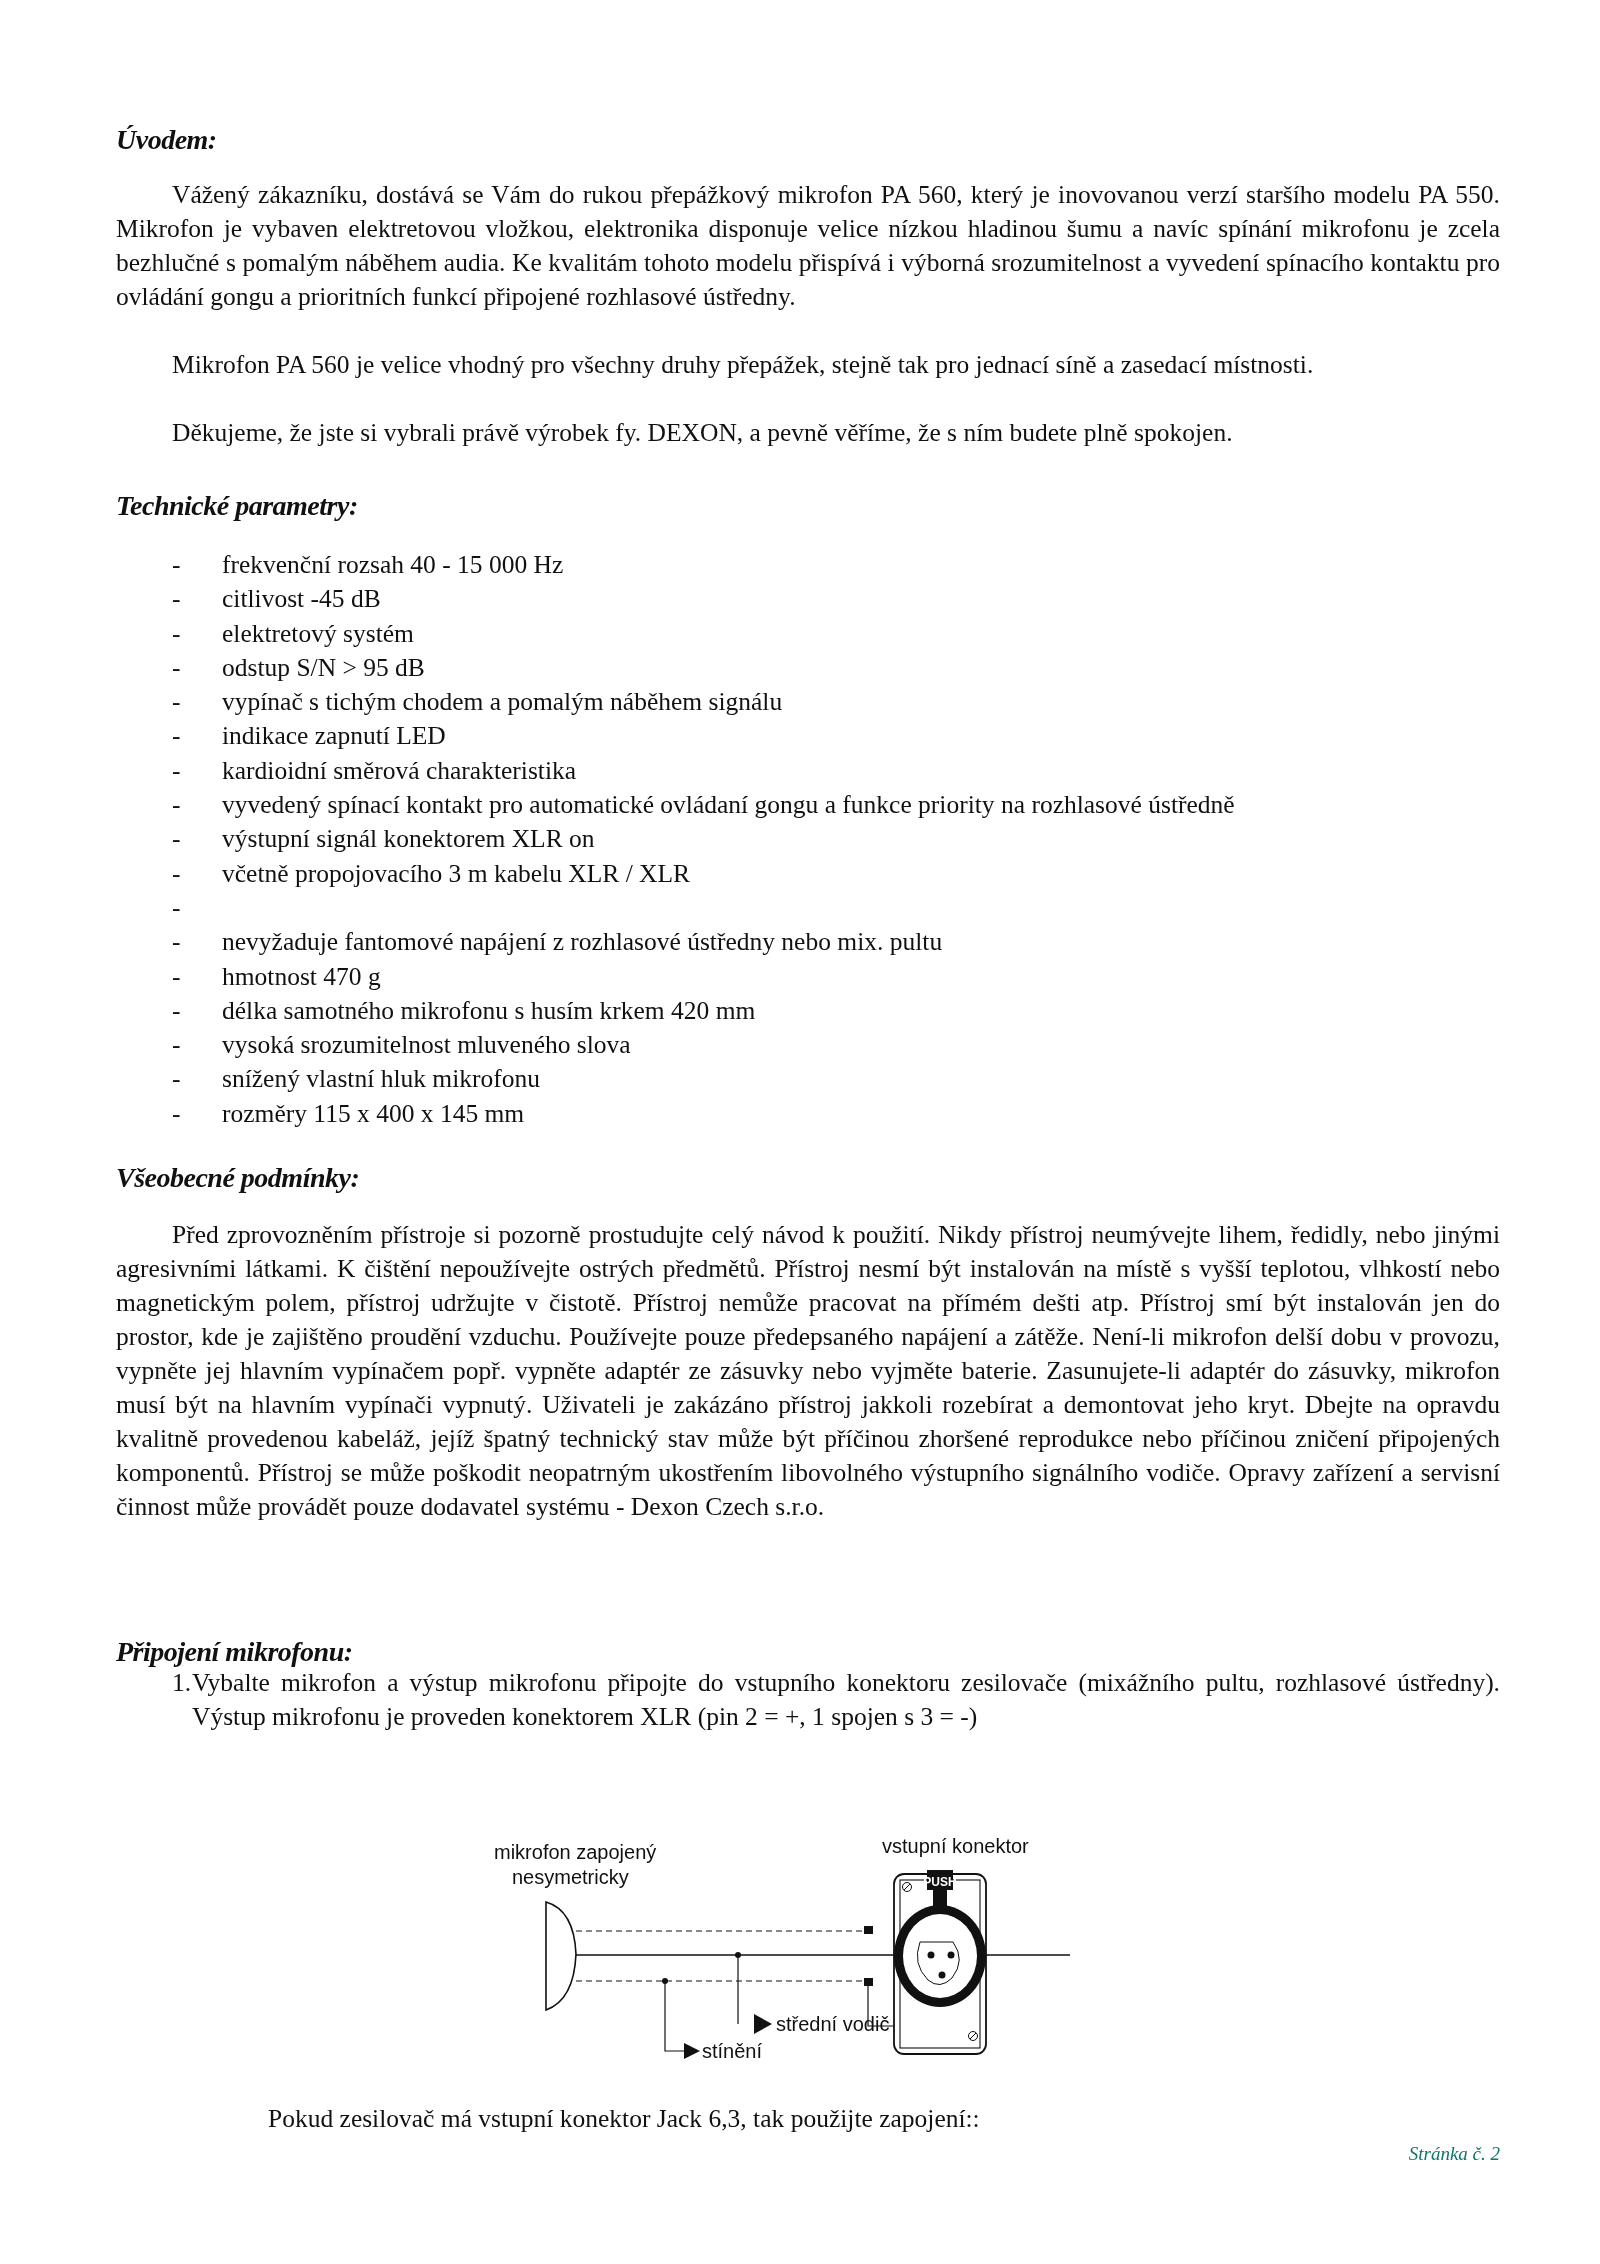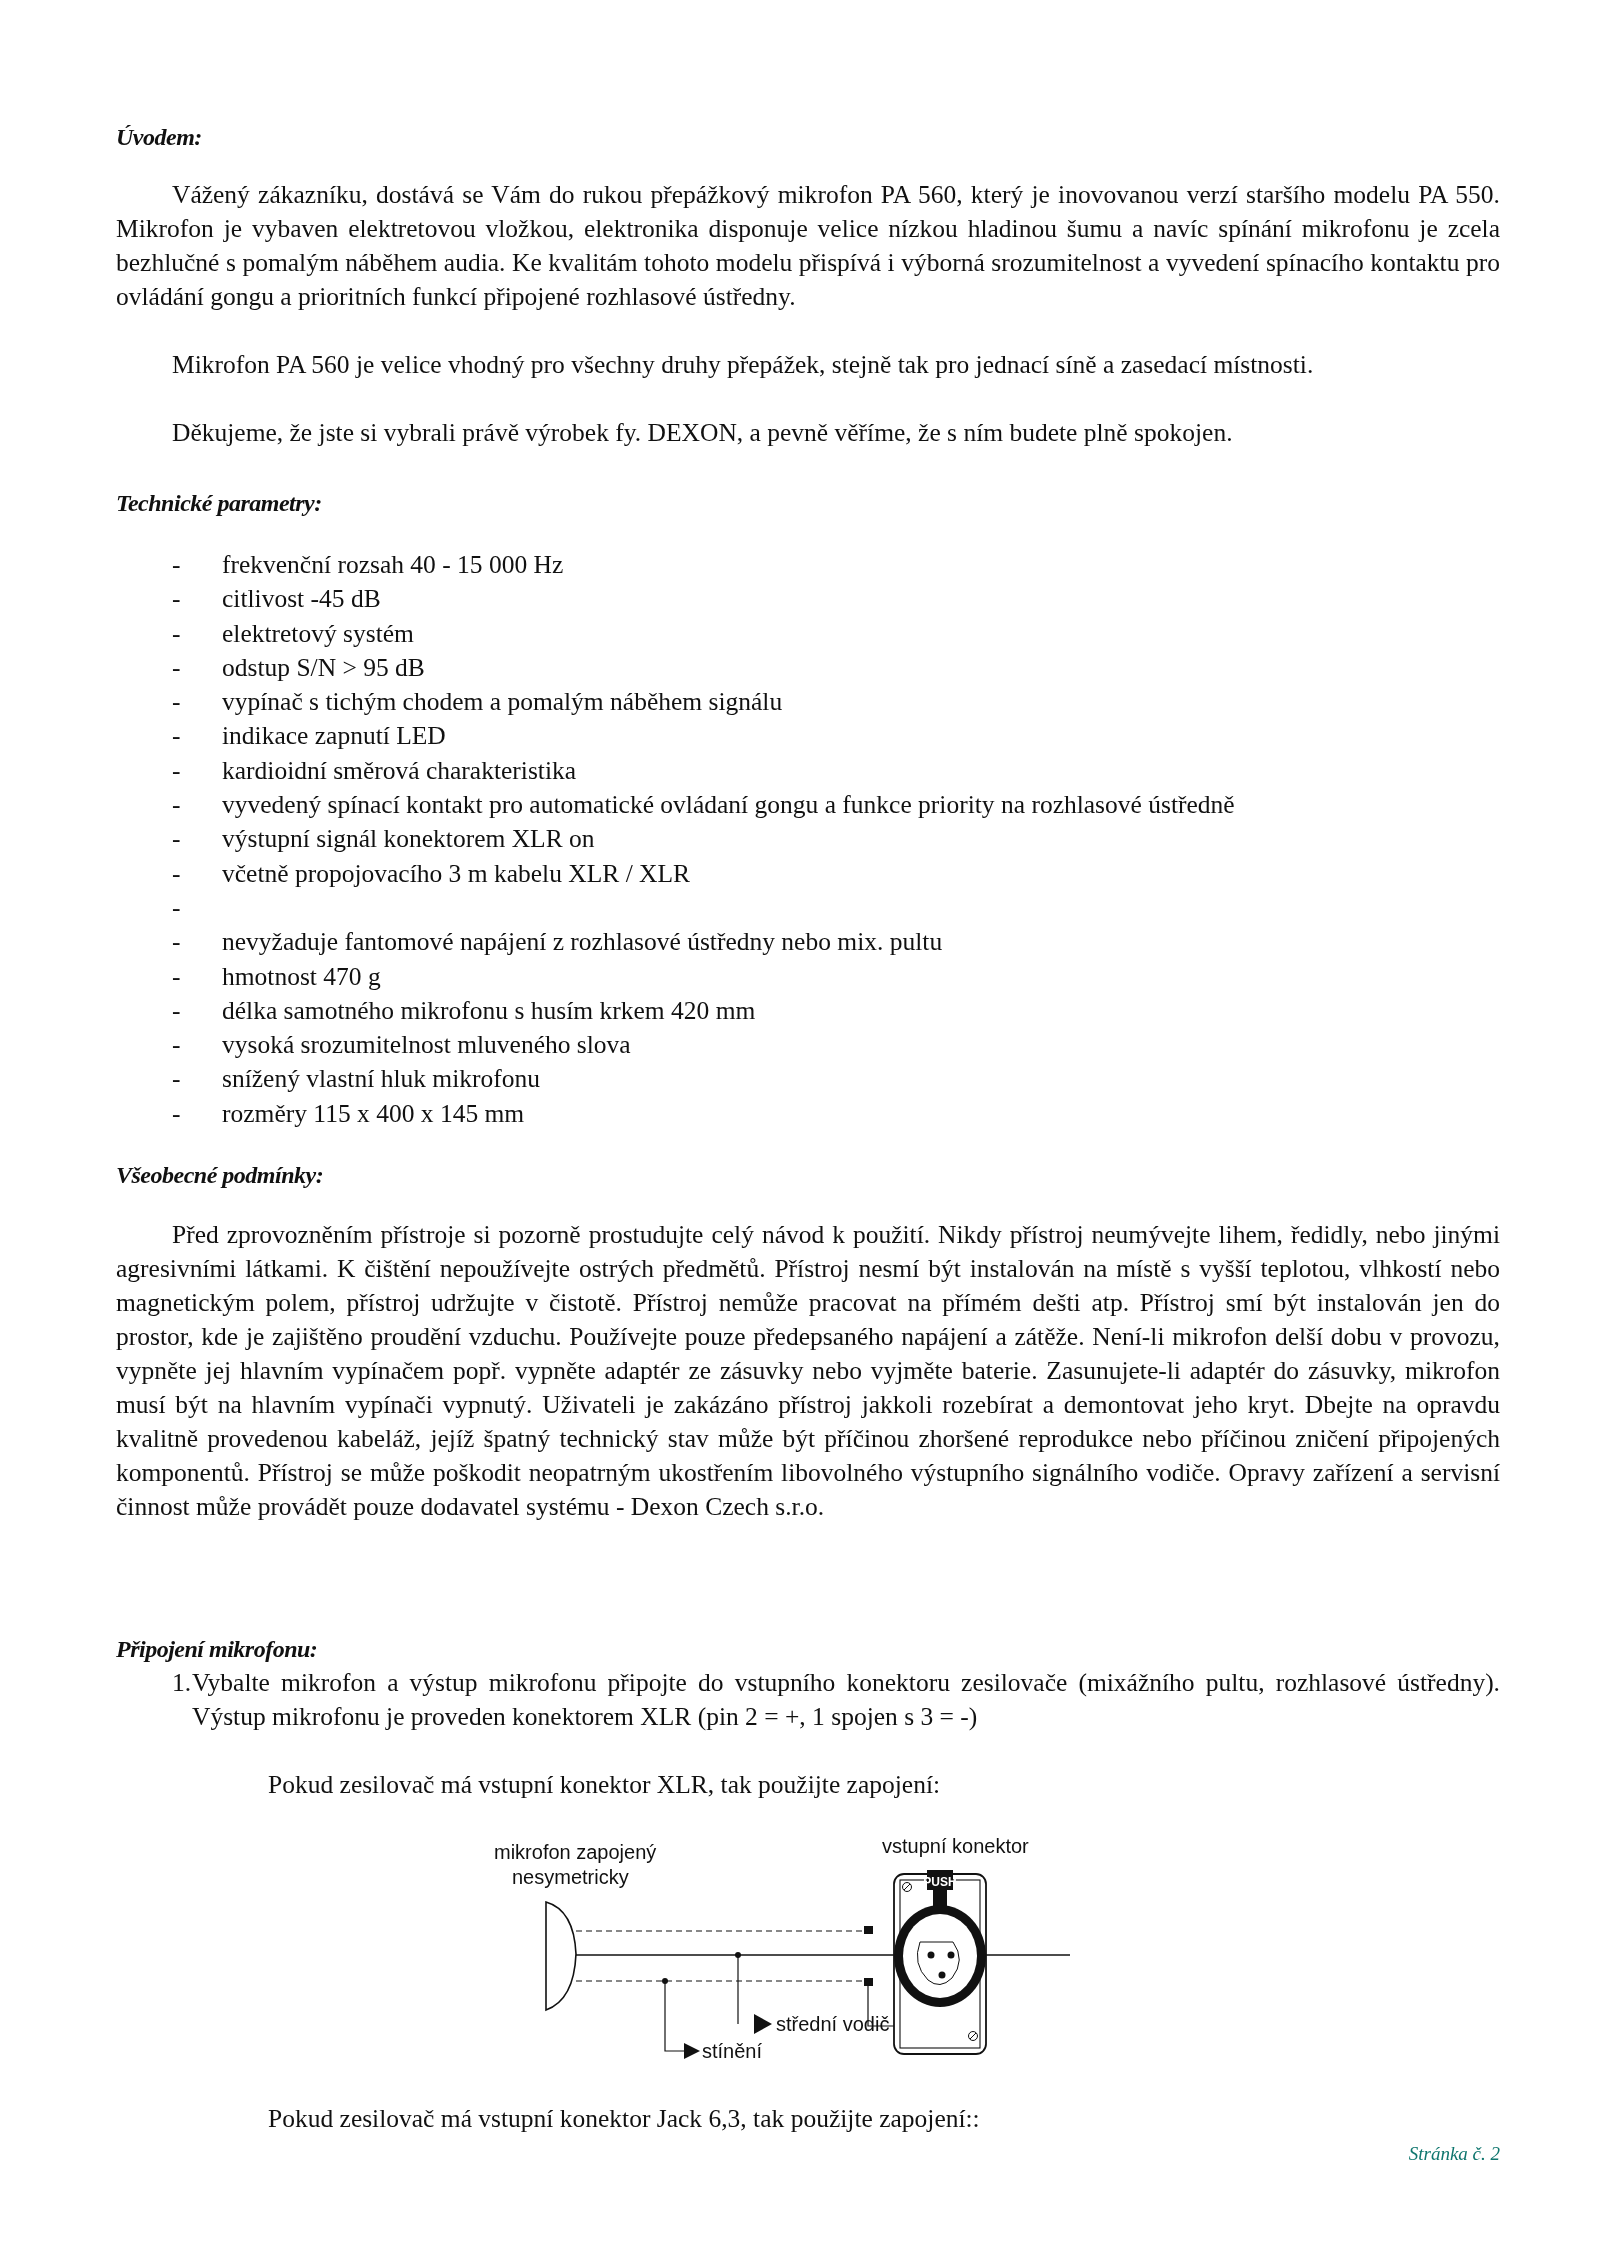--- a/index.html
+++ b/index.html
@@ -4,21 +4,21 @@
   <style>
     html, body { margin: 0; padding: 0; background: #ffffff; }
     body {
       width: 1600px; height: 2264px; position: relative; overflow: hidden;
       font-family: "Liberation Serif", "DejaVu Serif", serif; color: #111111;
     }
     .page { position: absolute; left: 0; top: 0; width: 1600px; height: 2264px; }
     .heading {
       position: absolute; left: 116px;
       font-family: "Liberation Serif", serif; font-style: italic; font-weight: bold;
-      font-size: 24px; letter-spacing: -0.5px; margin: 0; color: #111;
+      font-size: 28px; letter-spacing: -0.5px; margin: 0; color: #111;
     }
     .para {
       position: absolute; left: 116px; width: 1384px;
       font-size: 25.5px; line-height: 34px; text-align: justify; margin: 0;
       text-align-last: left;
     }
     .para .indent { display: inline-block; width: 56px; }
     .specs { position: absolute; left: 116px; top: 548px; margin: 0; padding: 0; list-style: none; }
     .specs li { height: 34.3px; font-size: 25.5px; line-height: 34px; white-space: nowrap; position: relative; padding-left: 106px; }
     .specs li .dash { position: absolute; left: 56px; top: 0; }
@@ -65,21 +65,20 @@
     </ul>
 
   <h2 class="heading" style="top:1162px;text-align:center;">Všeobecné podmínky:</h2>
   <p class="para" style="top:1218px;"><span class="indent"></span><span>Před zprovozněním přístroje  si pozorně prostudujte celý návod k použití. Nikdy přístroj neumývejte lihem, ředidly, nebo jinými agresivními látkami. K čištění nepoužívejte ostrých předmětů. Přístroj nesmí být instalován na místě s vyšší teplotou, vlhkostí nebo magnetickým polem, přístroj udržujte v čistotě. Přístroj nemůže pracovat na přímém dešti atp. Přístroj smí být instalován jen do prostor, kde je zajištěno proudění vzduchu. Používejte pouze předepsaného napájení a zátěže. Není-li mikrofon delší dobu v provozu, vypněte jej hlavním vypínačem popř. vypněte adaptér ze zásuvky nebo vyjměte baterie. Zasunujete-li adaptér do zásuvky, mikrofon musí být na hlavním vypínači vypnutý. Uživateli je zakázáno přístroj jakkoli rozebírat a demontovat jeho kryt. Dbejte na opravdu kvalitně provedenou kabeláž, jejíž špatný technický stav může být příčinou zhoršené reprodukce nebo příčinou zničení připojených komponentů. Přístroj se může poškodit neopatrným ukostřením libovolného výstupního signálního vodiče. Opravy zařízení a servisní činnost může provádět pouze dodavatel systému - Dexon Czech s.r.o.</span></p>
 
   <h2 class="heading" style="top:1604px;margin-top:32px;">Připojení mikrofonu:</h2>
   <div class="step">
     <span class="num">1.</span>
     <div class="body">Vybalte mikrofon a výstup mikrofonu připojte do vstupního  konektoru zesilovače (mixážního pultu, rozhlasové ústředny). Výstup mikrofonu je proveden konektorem XLR (pin 2 = +, 1 spojen s 3 = -)</div>
   </div>
-  <div class="note" style="top:1768px;">Pokud zesilovač má vstupní konektor XLR, tak použijte zapojení:</div>
 
   <svg class="diagram" viewBox="0 0 780 260">
     <text x="14" y="29" font-size="20">mikrofon zapojený</text>
     <text x="32" y="54" font-size="20">nesymetricky</text>
     <text x="402" y="23" font-size="20">vstupní konektor</text>
 
     <path d="M66 72 Q94 80 96 124 Q94 170 66 180 Z" fill="none" stroke="#111" stroke-width="1.6"></path>
 
     <line x1="96" y1="101" x2="386" y2="101" stroke="#111" stroke-width="1.2" stroke-dasharray="6,4"></line>
     <line x1="96" y1="125" x2="590" y2="125" stroke="#111" stroke-width="1.3"></line>

